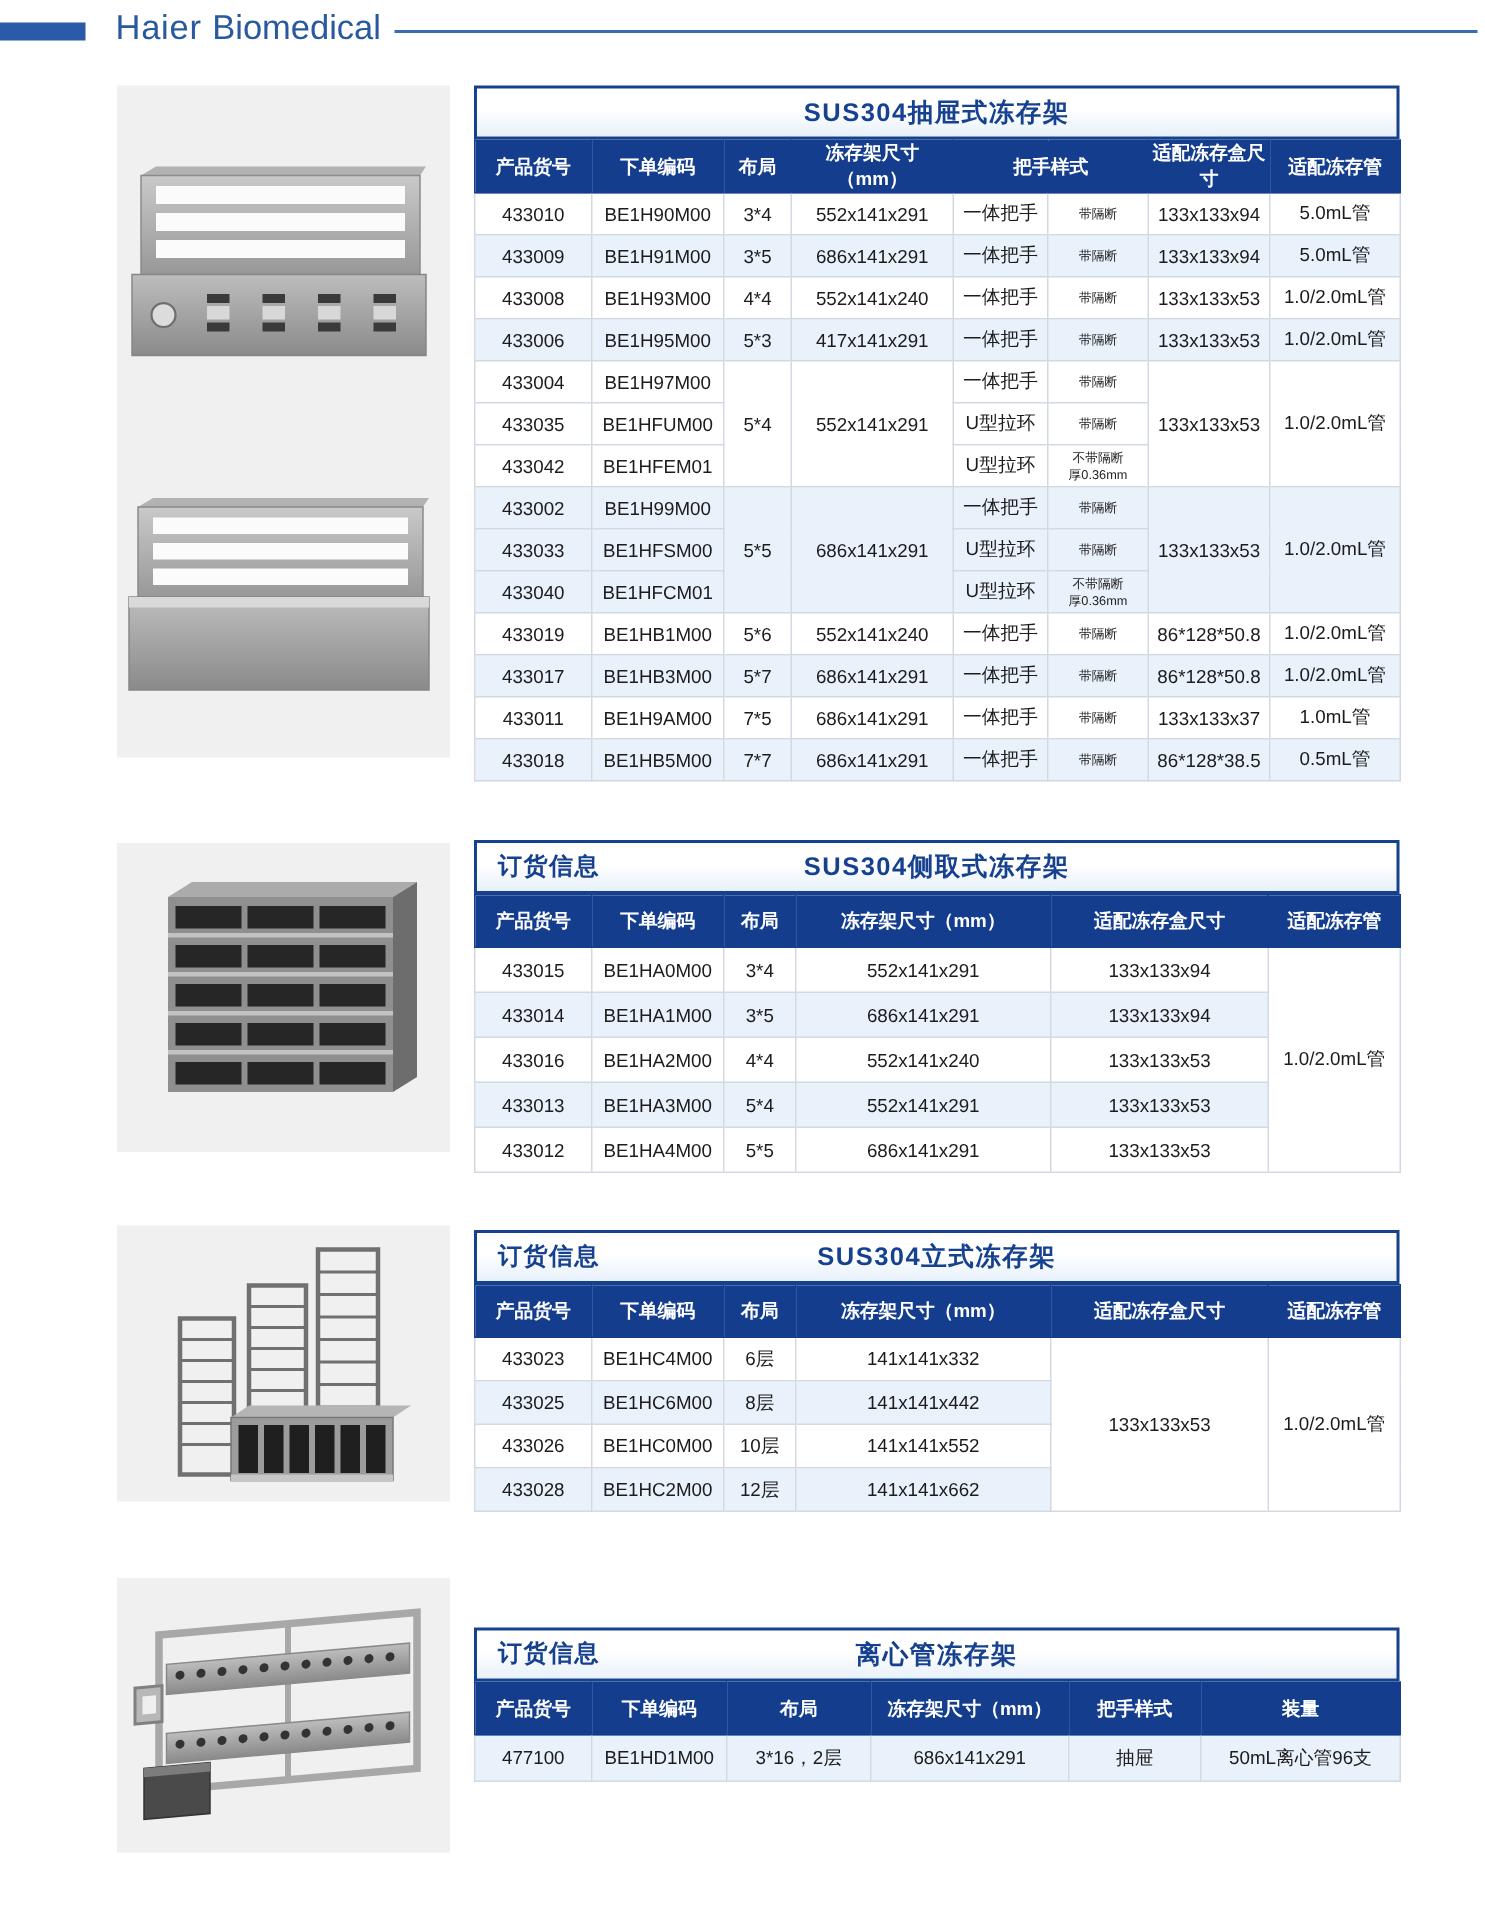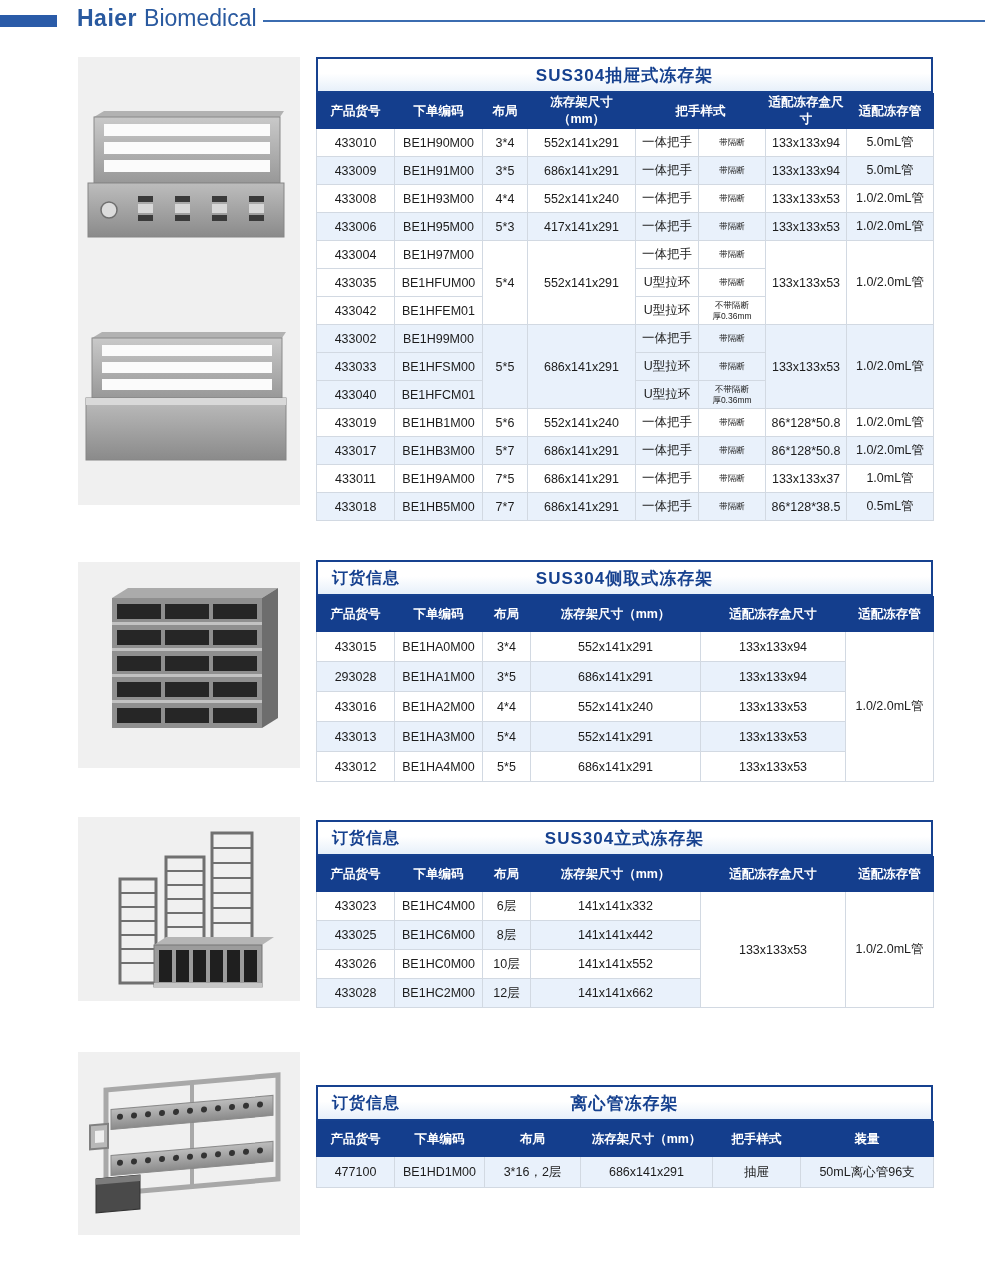--- a/index.html
+++ b/index.html
@@ -4,21 +4,21 @@
 <style>
   html,body{margin:0;padding:0;}
   body{
     width:990px;height:1272px;position:relative;background:#ffffff;
     font-family:"Liberation Sans","DejaVu Sans",sans-serif;
     -webkit-font-smoothing:antialiased;overflow:hidden;
   }
   
   .brand-bar{position:absolute;left:0;top:15px;width:57px;height:12px;background:#2a5ba8;}
   .logo{position:absolute;left:77px;top:5px;white-space:nowrap;}
-  .logo .haier{font-size:23px;font-weight:bold;color:#29599f;letter-spacing:0.5px;margin-top:39px;}
+  .logo .haier{font-size:23px;font-weight:normal;color:#29599f;letter-spacing:0.5px;margin-top:39px;}
   .logo .bio{font-size:23px;font-weight:400;color:#29599f;margin-left:7px;}
   .brand-rule{position:absolute;left:263px;top:20px;width:722px;height:2px;background:#3b6cb0;}
   
   .panel{position:absolute;left:78px;width:222px;background:#f0f0f0;}
   
   .tblock{position:absolute;left:316px;width:617px;}
   .titlebar{
     position:relative;height:36px;box-sizing:border-box;border:2px solid #16418f;
     background:linear-gradient(180deg,#ffffff 45%,#e7f0fa 100%);
   }
@@ -325,21 +325,21 @@
         <tbody>
           <tr class="w">
             <td>433015</td>
             <td>BE1HA0M00</td>
             <td>3*4</td>
             <td>552x141x291</td>
             <td>133x133x94</td>
             <td rowspan="5" class="cw">1.0/2.0mL管</td>
           </tr>
           <tr class="b">
-            <td>293028</td>
+            <td>433014</td>
             <td>BE1HA1M00</td>
             <td>3*5</td>
             <td>686x141x291</td>
             <td>133x133x94</td>
           </tr>
           <tr class="w">
             <td>433016</td>
             <td>BE1HA2M00</td>
             <td>4*4</td>
             <td>552x141x240</td>

